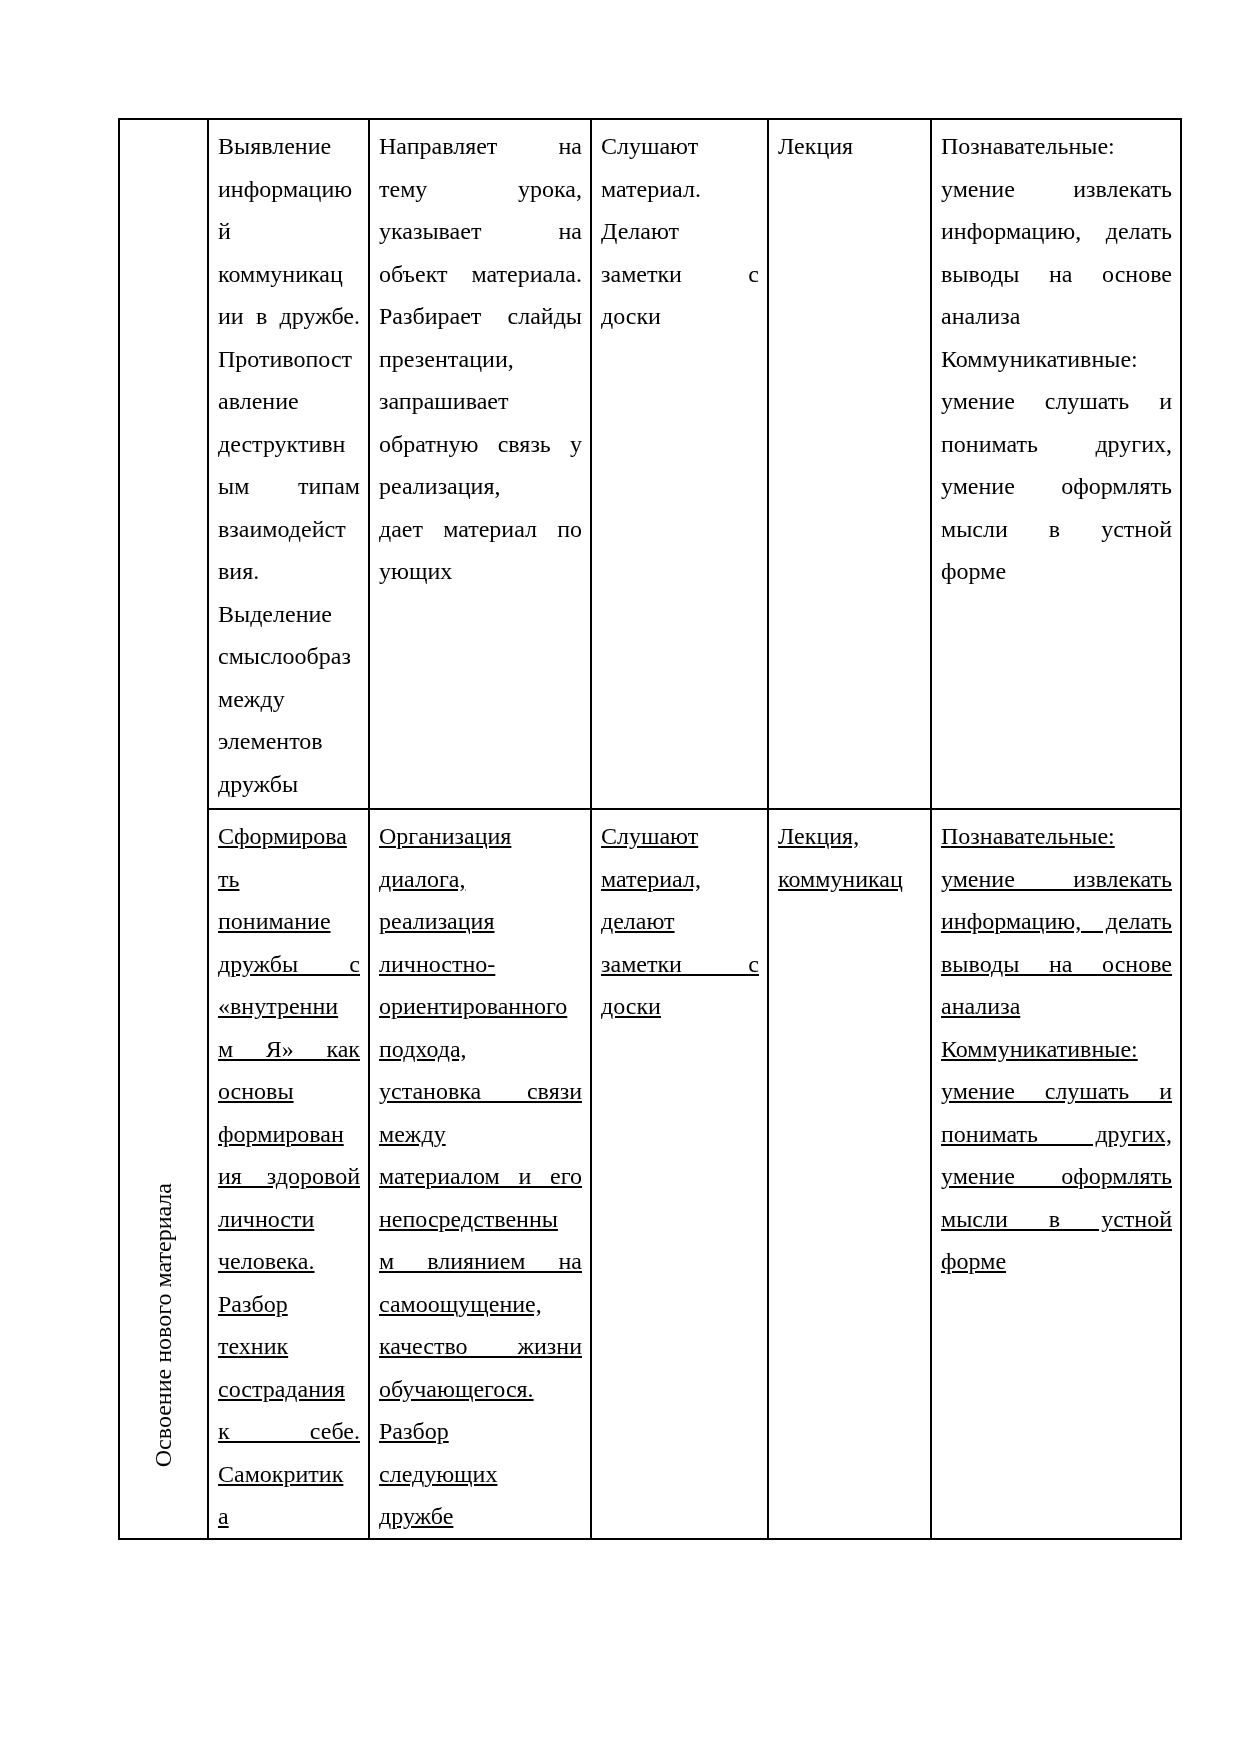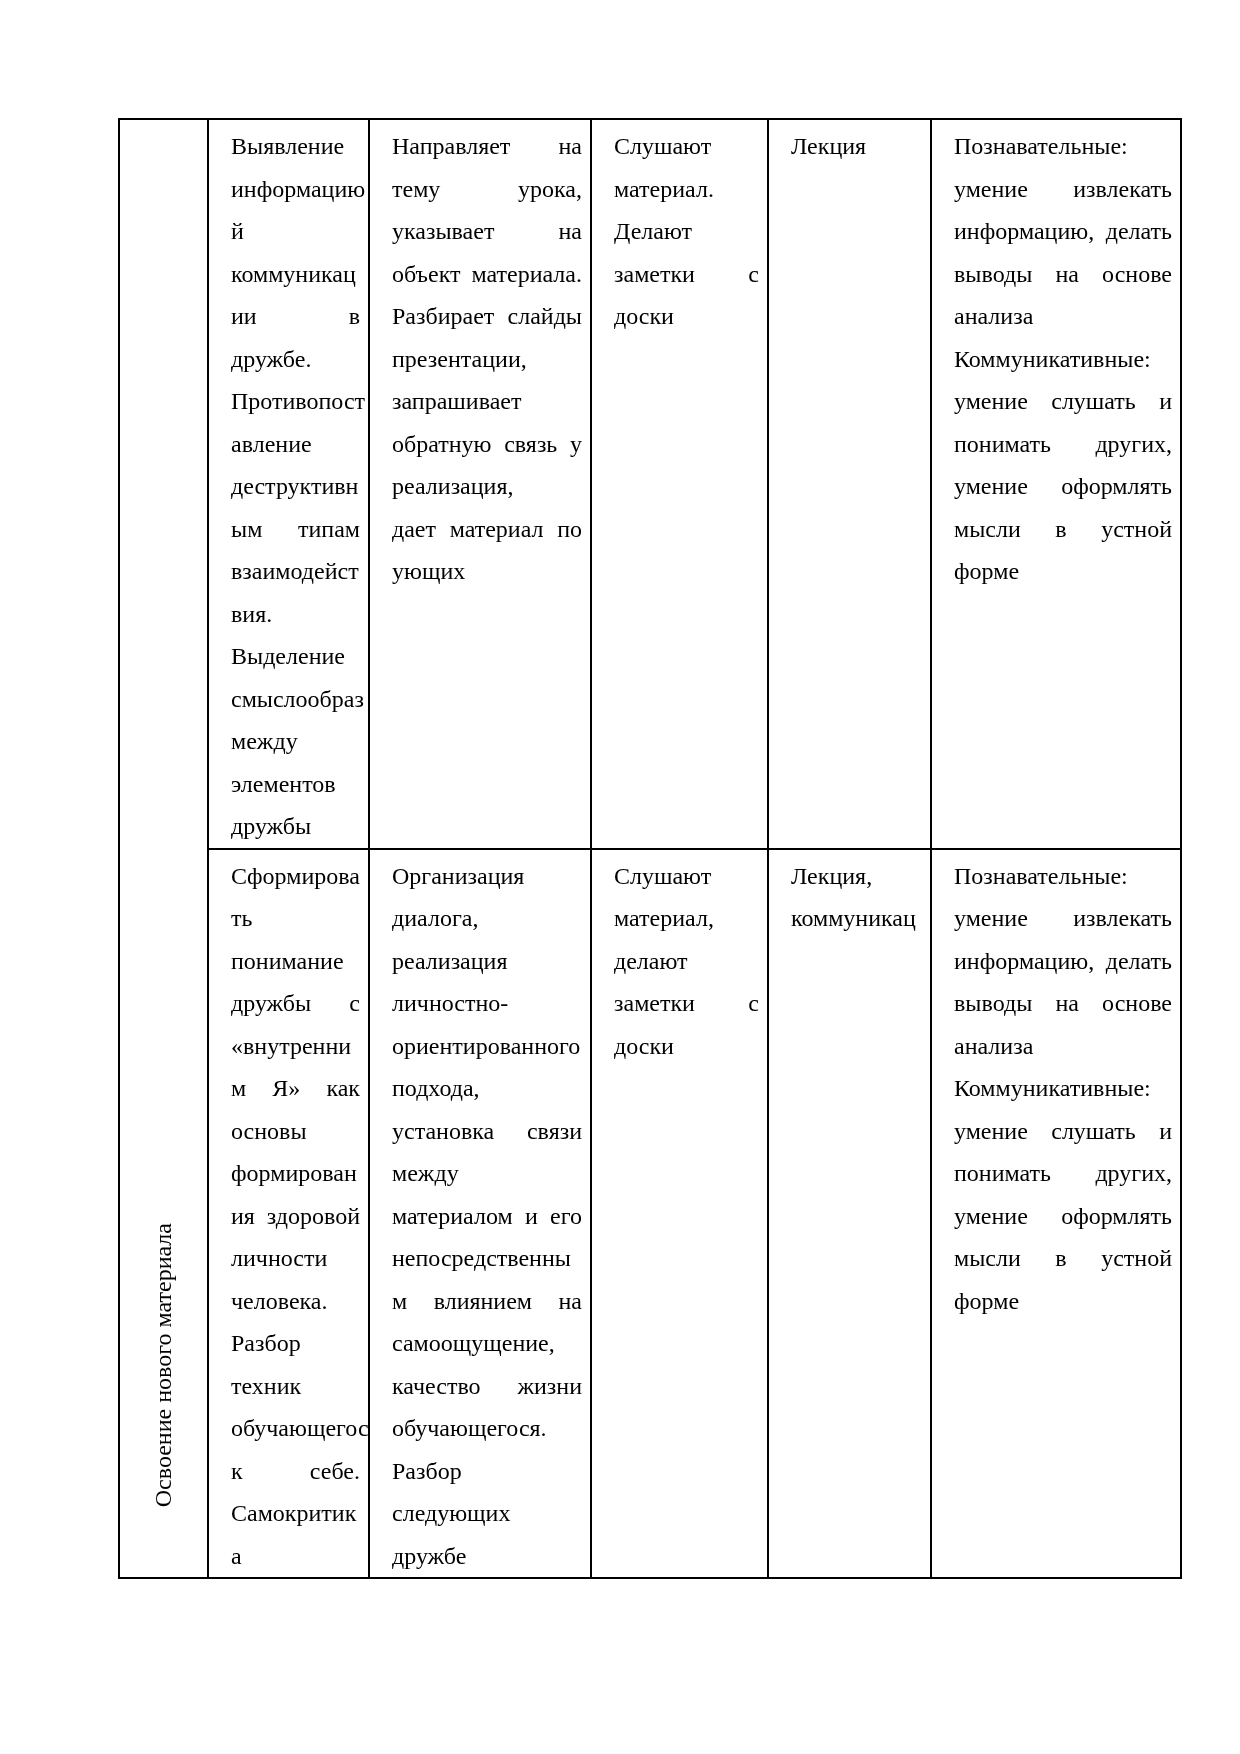--- a/index.html
+++ b/index.html
@@ -16,26 +16,26 @@
     position: absolute;
     left: 118px;
     top: 118px;
     width: 1062px;
     table-layout: fixed;
     border-collapse: collapse;
   }
   table.lesson-table td {
     border: 2px solid #000000;
     vertical-align: top;
-    padding: 5px 8px 0 22px;
+    padding: 5px 8px 0 9px;
     font-size: 24px;
     overflow: hidden;
   }
   tr.row-1 { height: 690px; }
-  tr.row-2 { height: 725px; }
+  tr.row-2 { height: 725px; text-decoration: underline; }
   .line {
     line-height: 42.5px;
     white-space: nowrap;
   }
   .line.just {
     text-align: justify;
     text-align-last: justify;
     white-space: normal;
   }
   td.stage-cell { position: relative; padding: 0; }
@@ -137,21 +137,21 @@
             <div class="line just">дружбы с</div>
             <div class="line">«внутренни</div>
             <div class="line just">м Я» как</div>
             <div class="line">основы</div>
             <div class="line">формирован</div>
             <div class="line just">ия здоровой</div>
             <div class="line">личности</div>
             <div class="line">человека.</div>
             <div class="line">Разбор</div>
             <div class="line">техник</div>
-            <div class="line">обучающегося</div>
+            <div class="line">сострадания</div>
             <div class="line just">к себе.</div>
             <div class="line">Самокритик</div>
             <div class="line">а</div>
           </td>
         <td>
             <div class="line">Организация</div>
             <div class="line">диалога,</div>
             <div class="line">реализация</div>
             <div class="line">личностно-</div>
             <div class="line">ориентированного</div>

